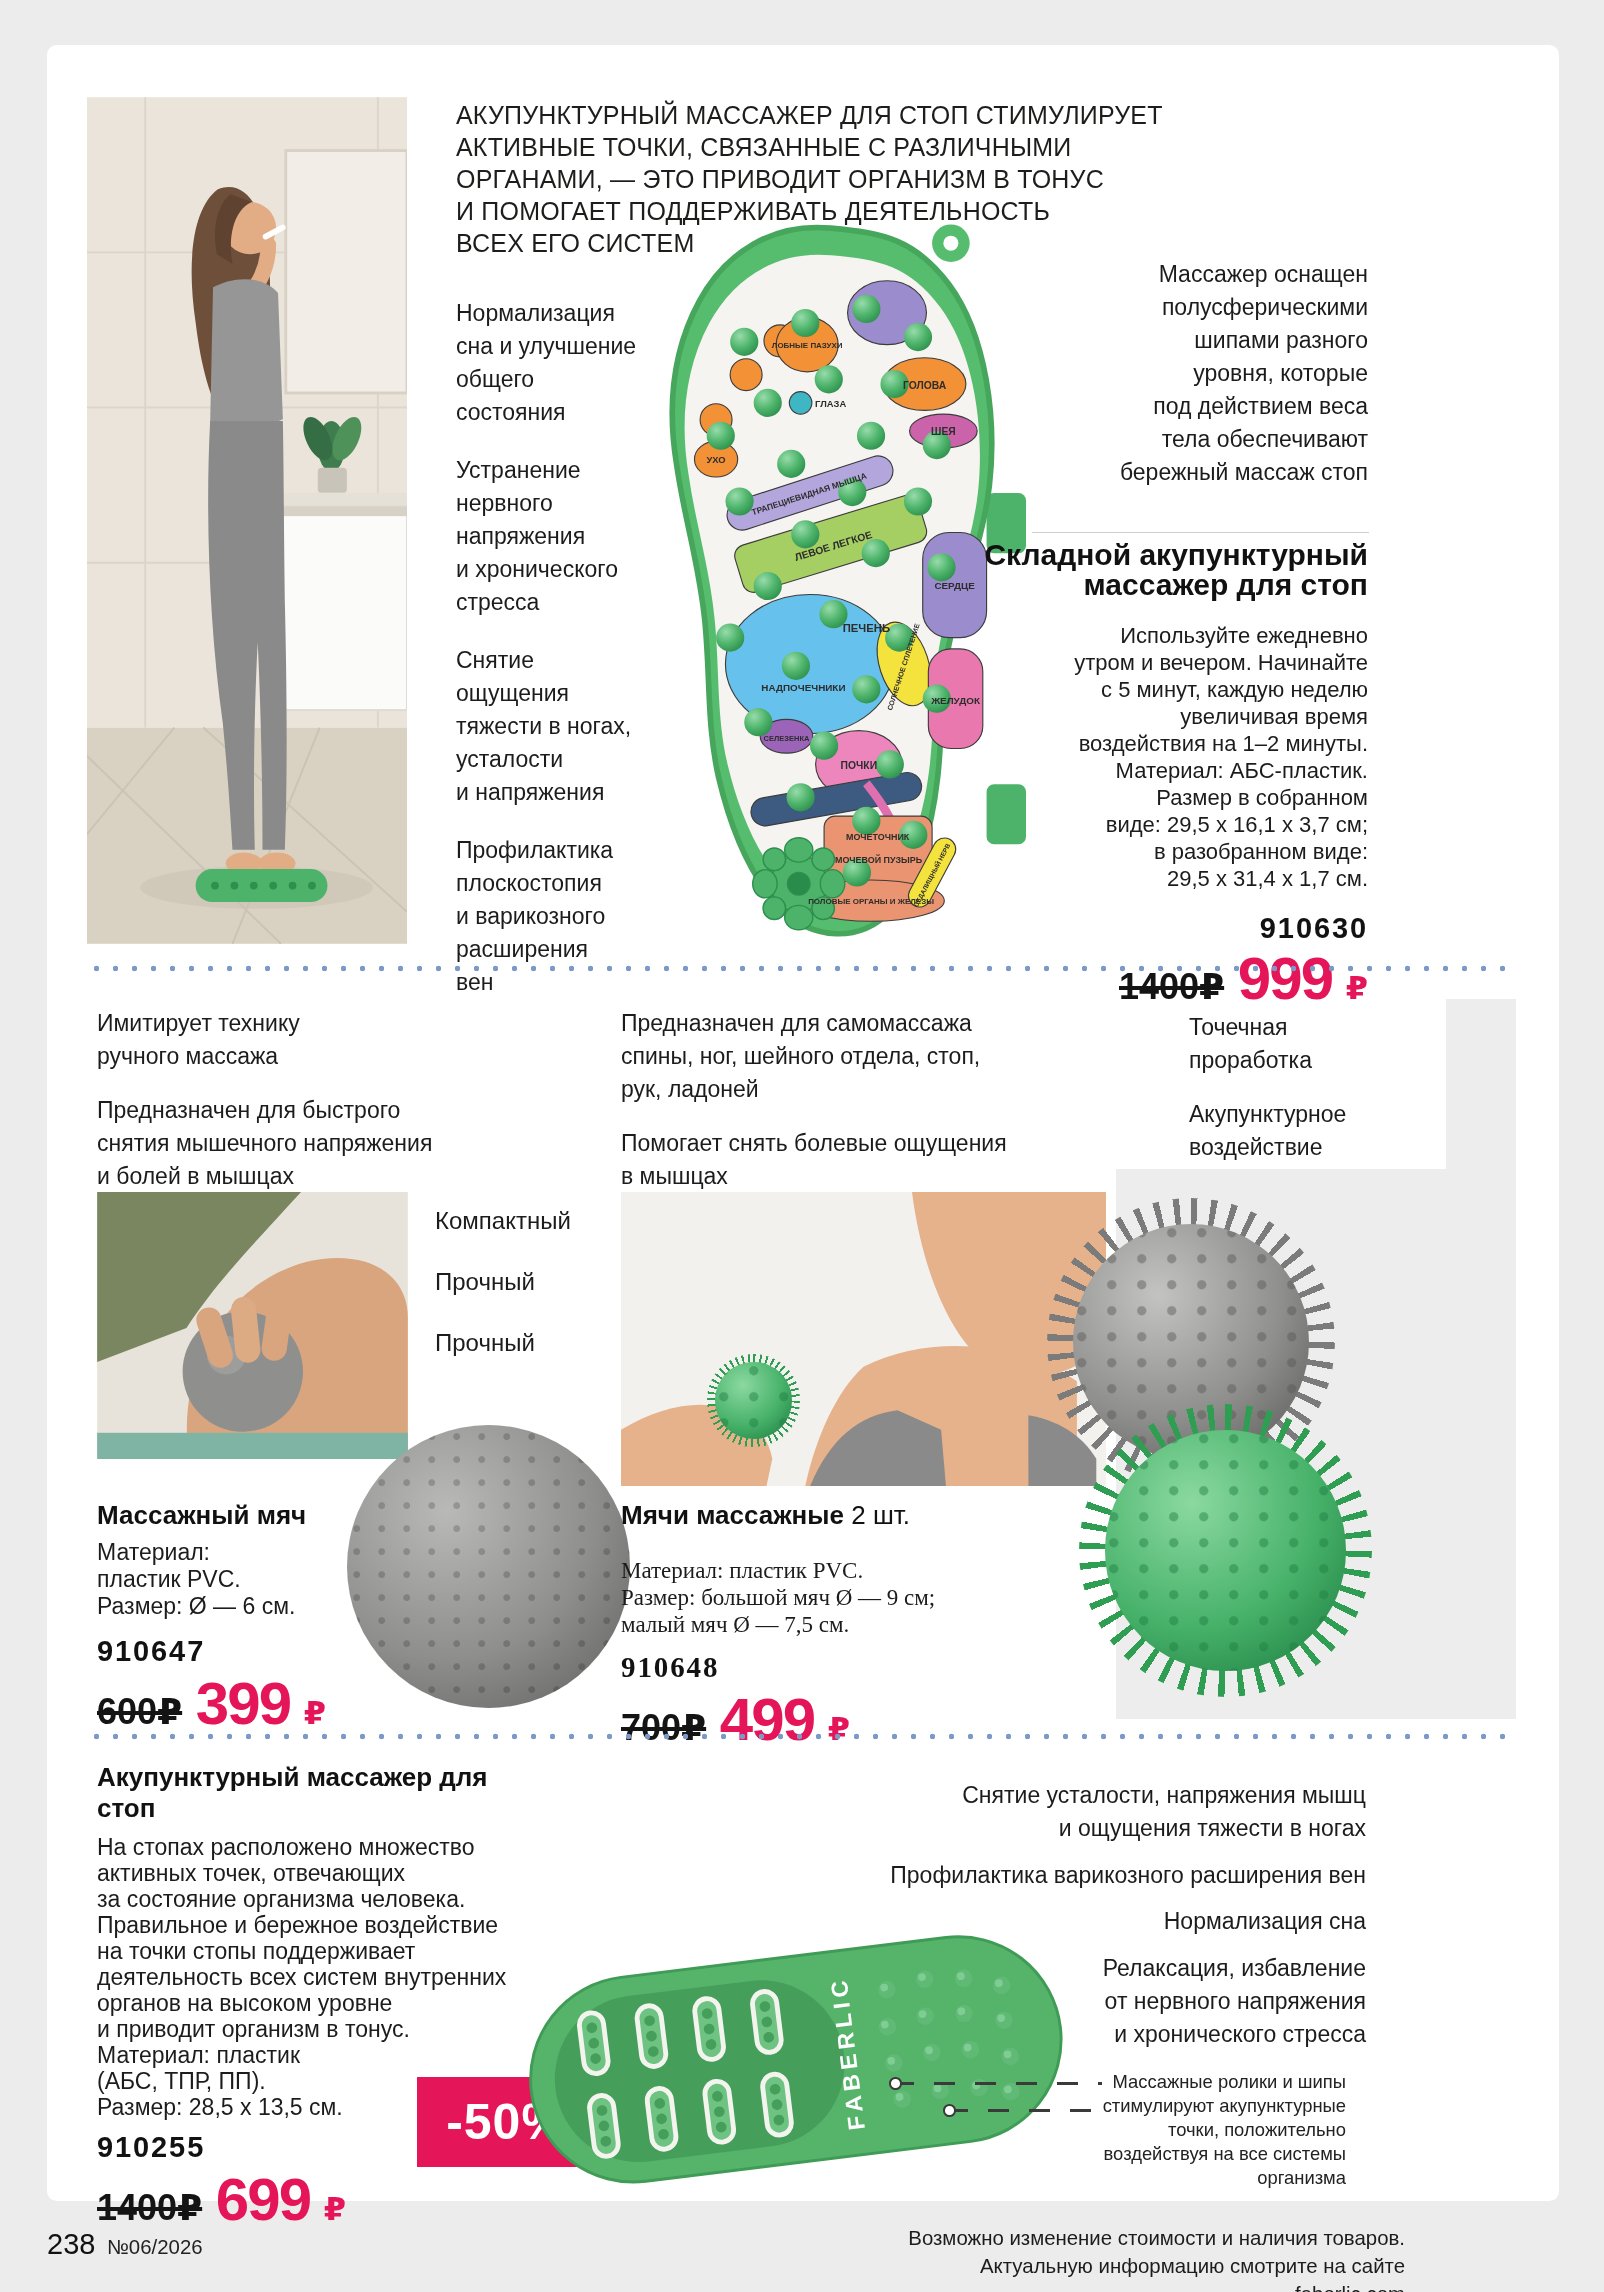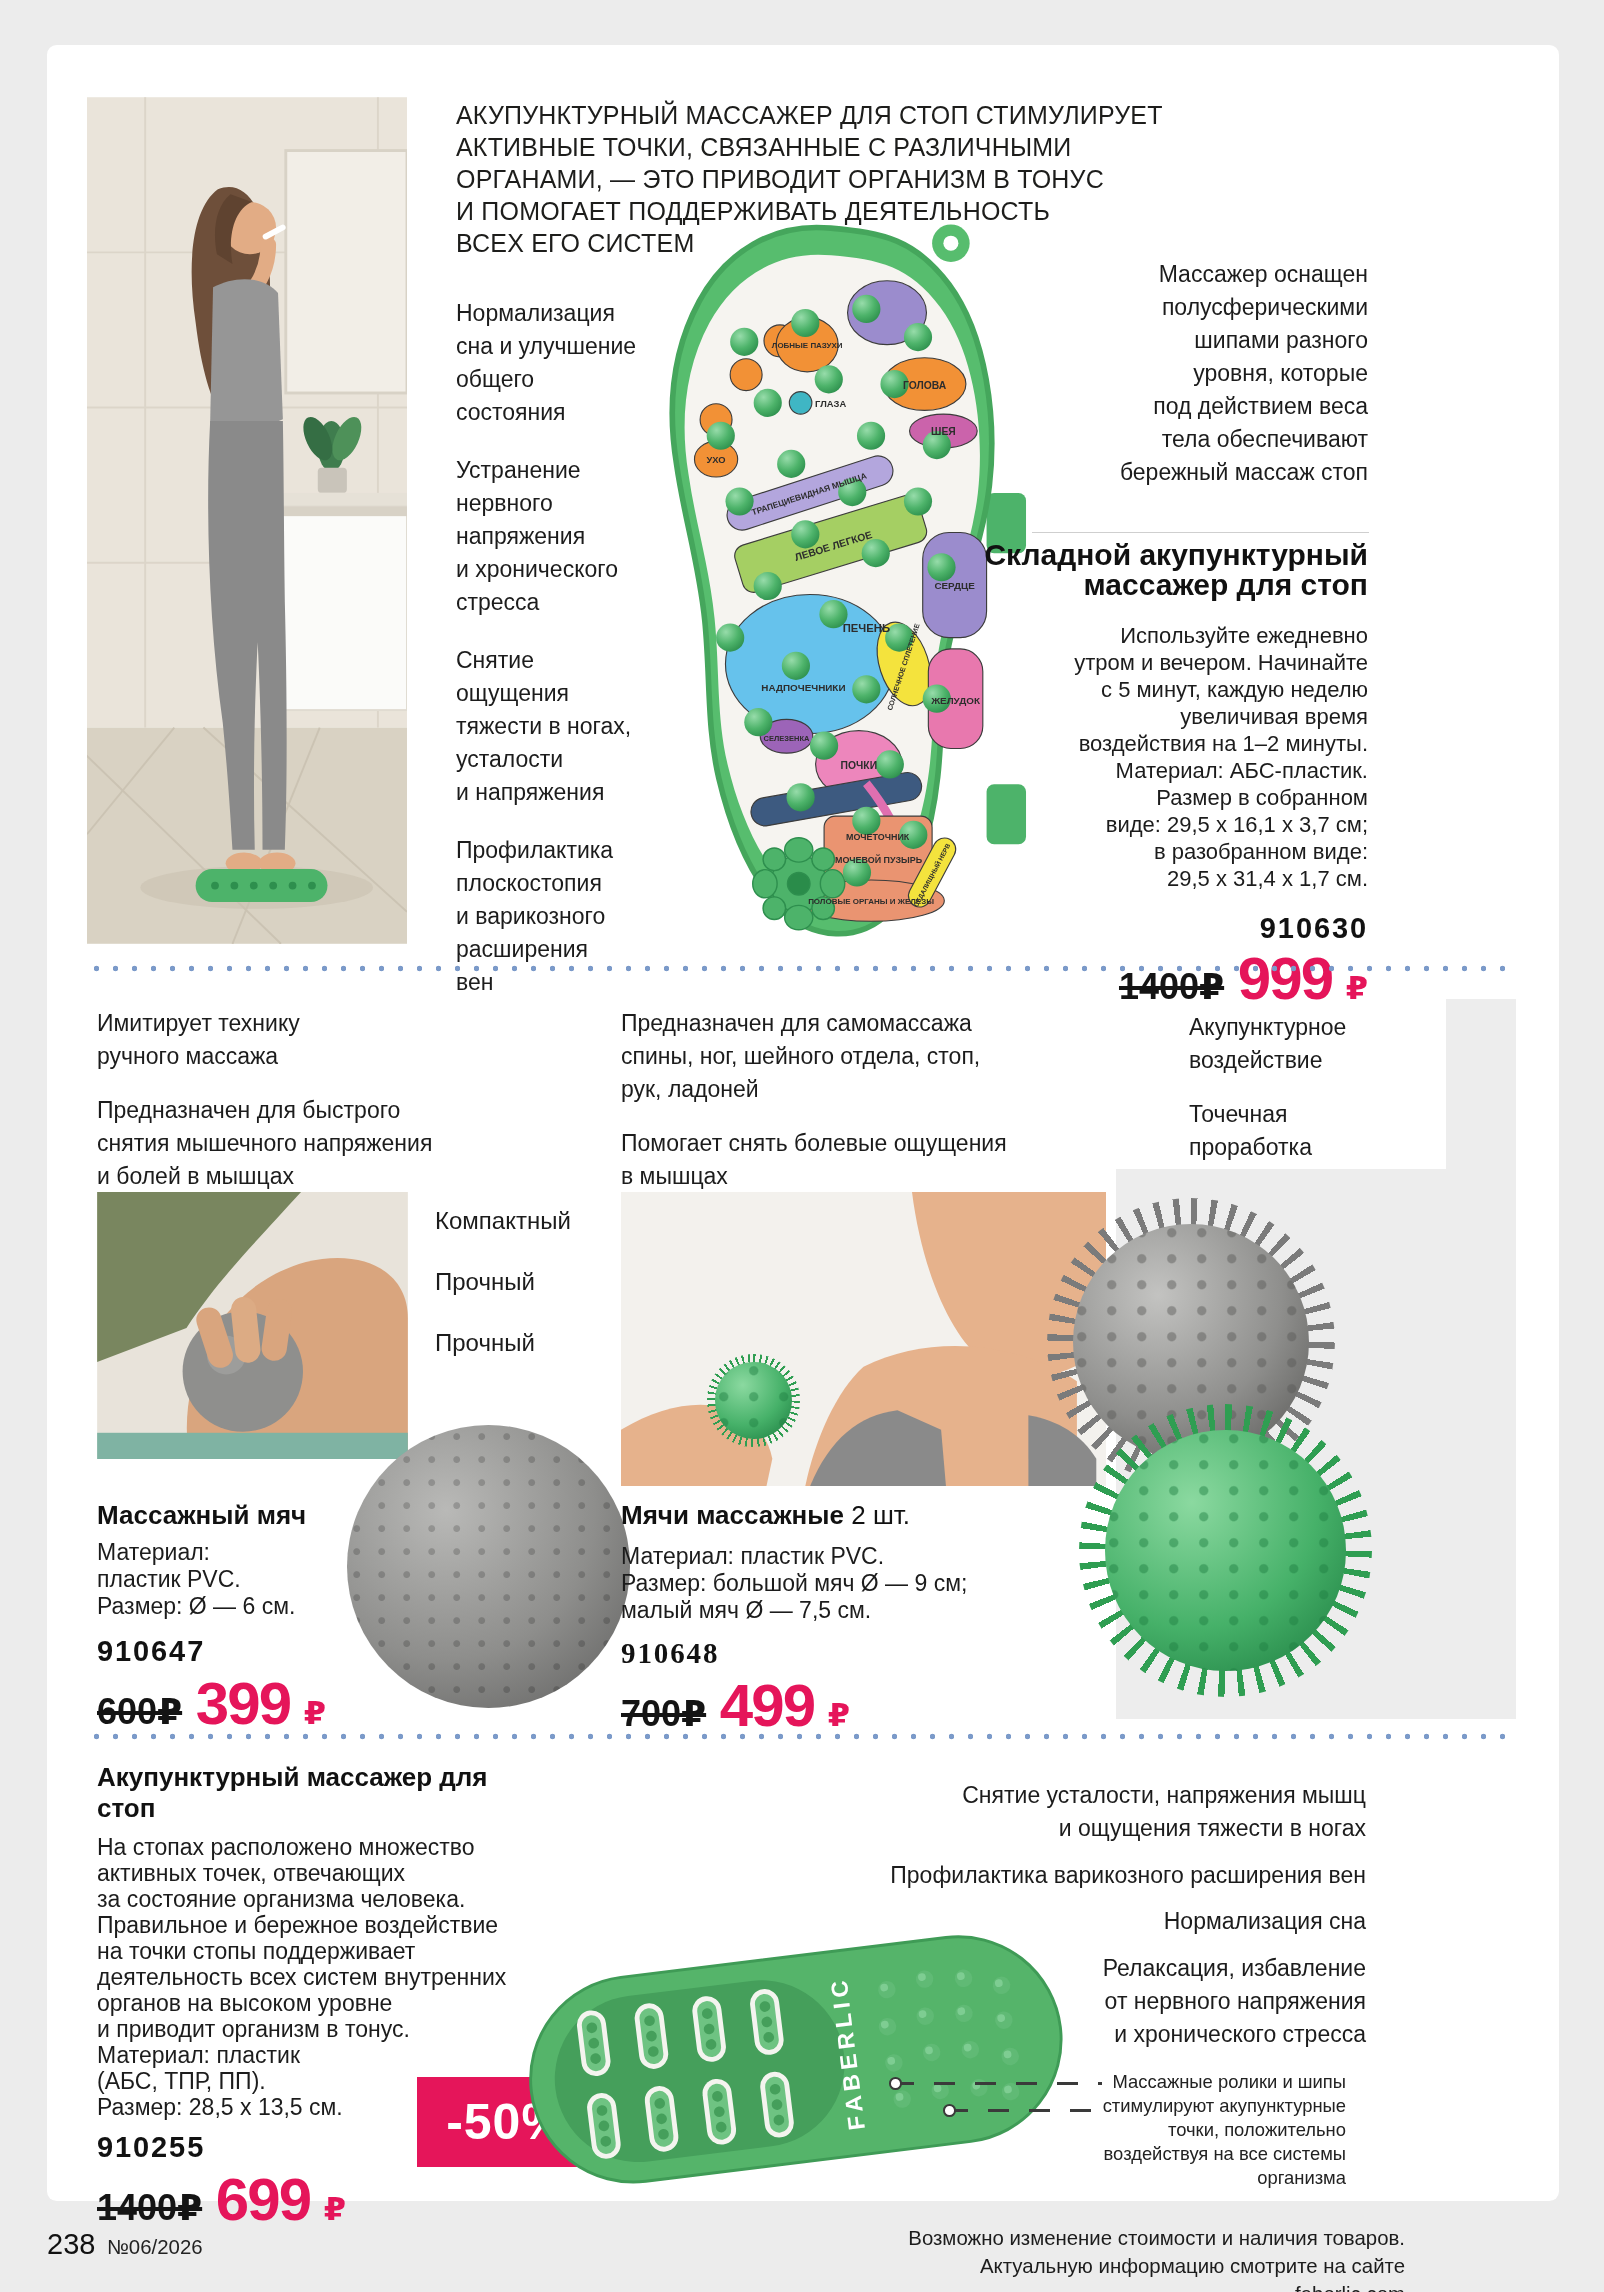--- a/index.html
+++ b/index.html
@@ -294,24 +294,24 @@
 и болей в мышцах</div>
   </div>
   <div class="abs" style="left:621px;top:1007px;width:456px;">
     <div class="s2-par preline">Предназначен для самомассажа
 спины, ног, шейного отдела, стоп,
 рук, ладоней</div>
     <div class="s2-par preline">Помогает снять болевые ощущения
 в мышцах</div>
   </div>
   <div class="abs" style="left:1189px;top:1011px;width:233px;">
+    <div class="s2-par preline">Точечная
+проработка</div>
     <div class="s2-par preline">Акупунктурное
 воздействие</div>
-    <div class="s2-par preline">Точечная
-проработка</div>
   </div>
 
   <div class="abs" style="left:97px;top:1192px;width:311px;height:267px;overflow:hidden;">
     <svg width="311" height="267" viewBox="0 0 320 275">
       <rect width="320" height="275" fill="#e8e3da"></rect>
       <path d="M0,0 L210,0 C160,55 125,90 92,140 L0,175 Z" fill="#79865f"></path>
       <path d="M95,275 C80,185 130,95 215,72 C275,58 320,82 320,130 L320,275 Z" fill="#d9a57e"></path>
       <path d="M0,175 C40,160 75,160 100,175 L100,275 L0,275 Z" fill="#c99highlight" fill-opacity="0"></path>
       <circle cx="150" cy="185" r="62" fill="#8f8f8d"></circle>
       <circle cx="133" cy="168" r="20" fill="#a3a3a1" opacity=".7"></circle>
@@ -370,21 +370,21 @@
     <div class="dots2"></div>
   </div>
   <div class="spiky green" style="left:1063px;top:1388px;width:325px;height:325px;">
     <div class="ring"></div>
     <div class="core"></div>
     <div class="dots2"></div>
   </div>
 
   <div class="abs" style="left:621px;top:1500px;width:466px;">
     <div class="prod-title"><span>Мячи массажные</span> <span class="qty">2 шт.</span></div>
-    <div style="margin-top:12px;">
+    <div style="margin-top:26px;font-family:Liberation Serif, serif;">
       <div class="prod-line">Материал: пластик PVC.</div>
       <div class="prod-line">Размер: большой мяч Ø — 9 см;</div>
       <div class="prod-line">малый мяч Ø — 7,5 см.</div>
     </div>
     <div class="sku" style="margin-top:13px;font-family:Liberation Serif, serif;">910648</div>
     <div class="price-row" style="margin-top:9.7px;">
       <span class="old-price">700₽</span>
       <span class="new-price">499</span>
       <span class="cur">₽</span>
     </div>

